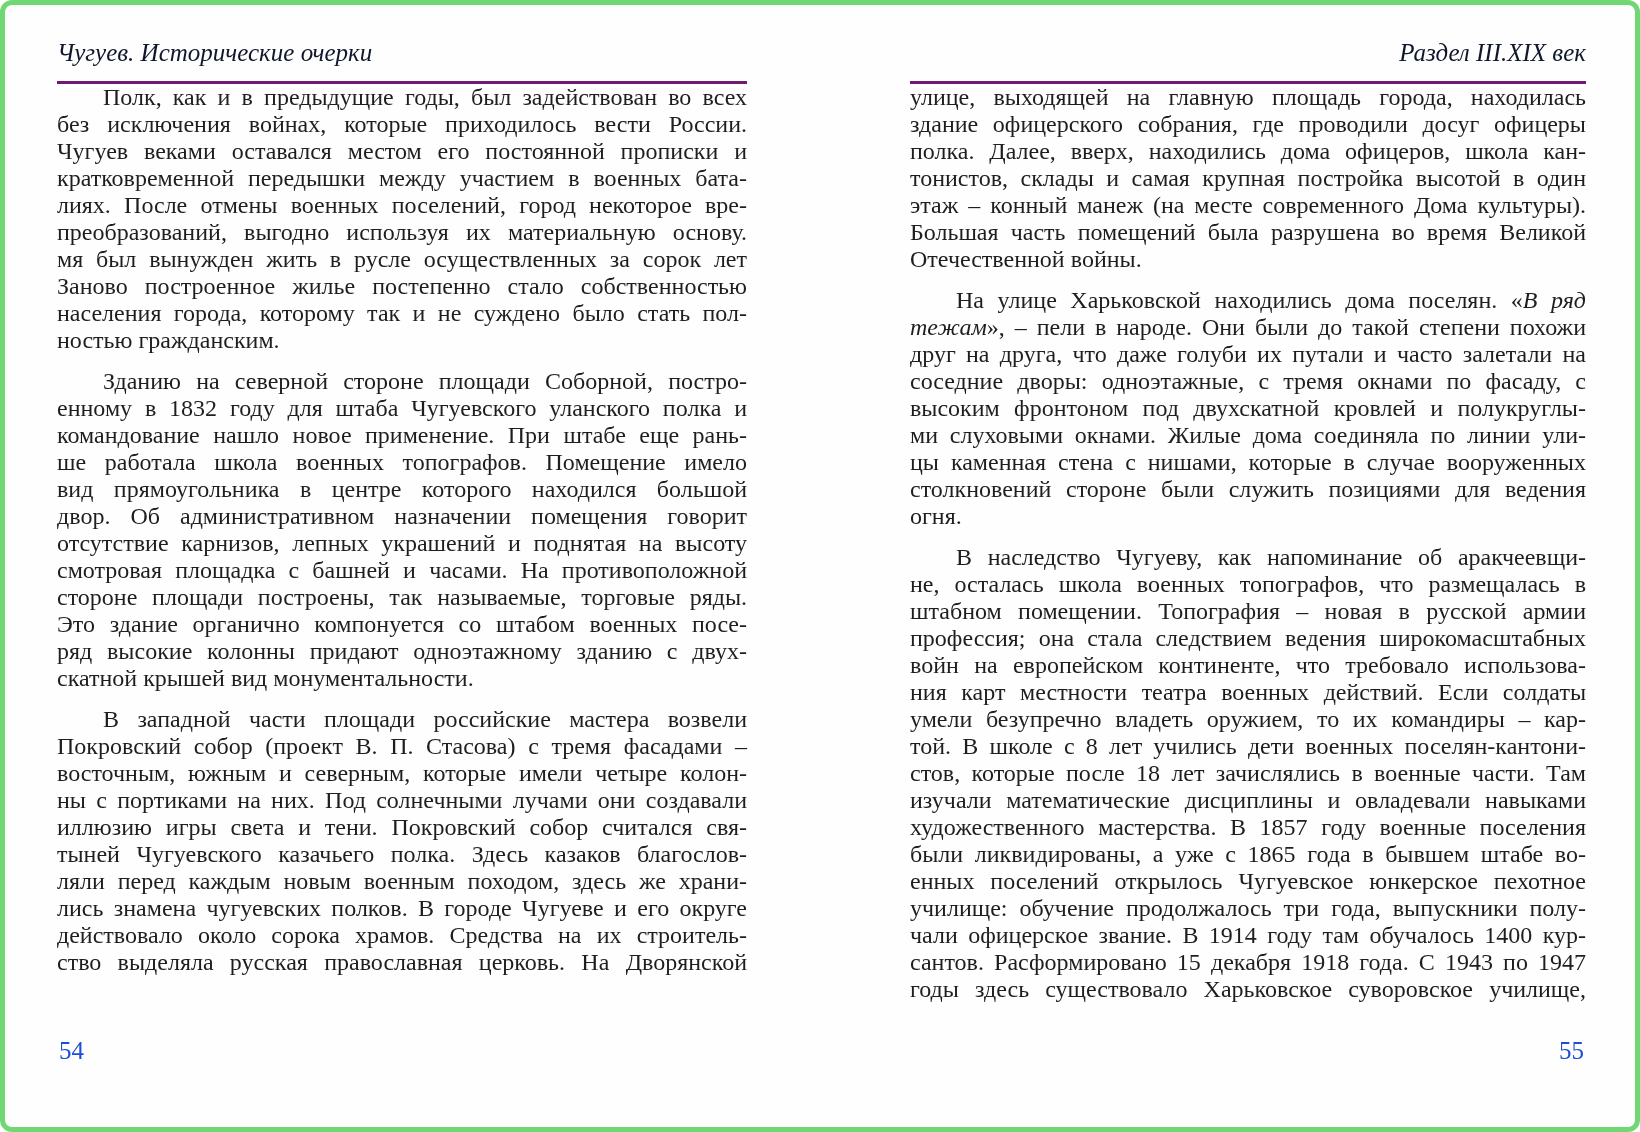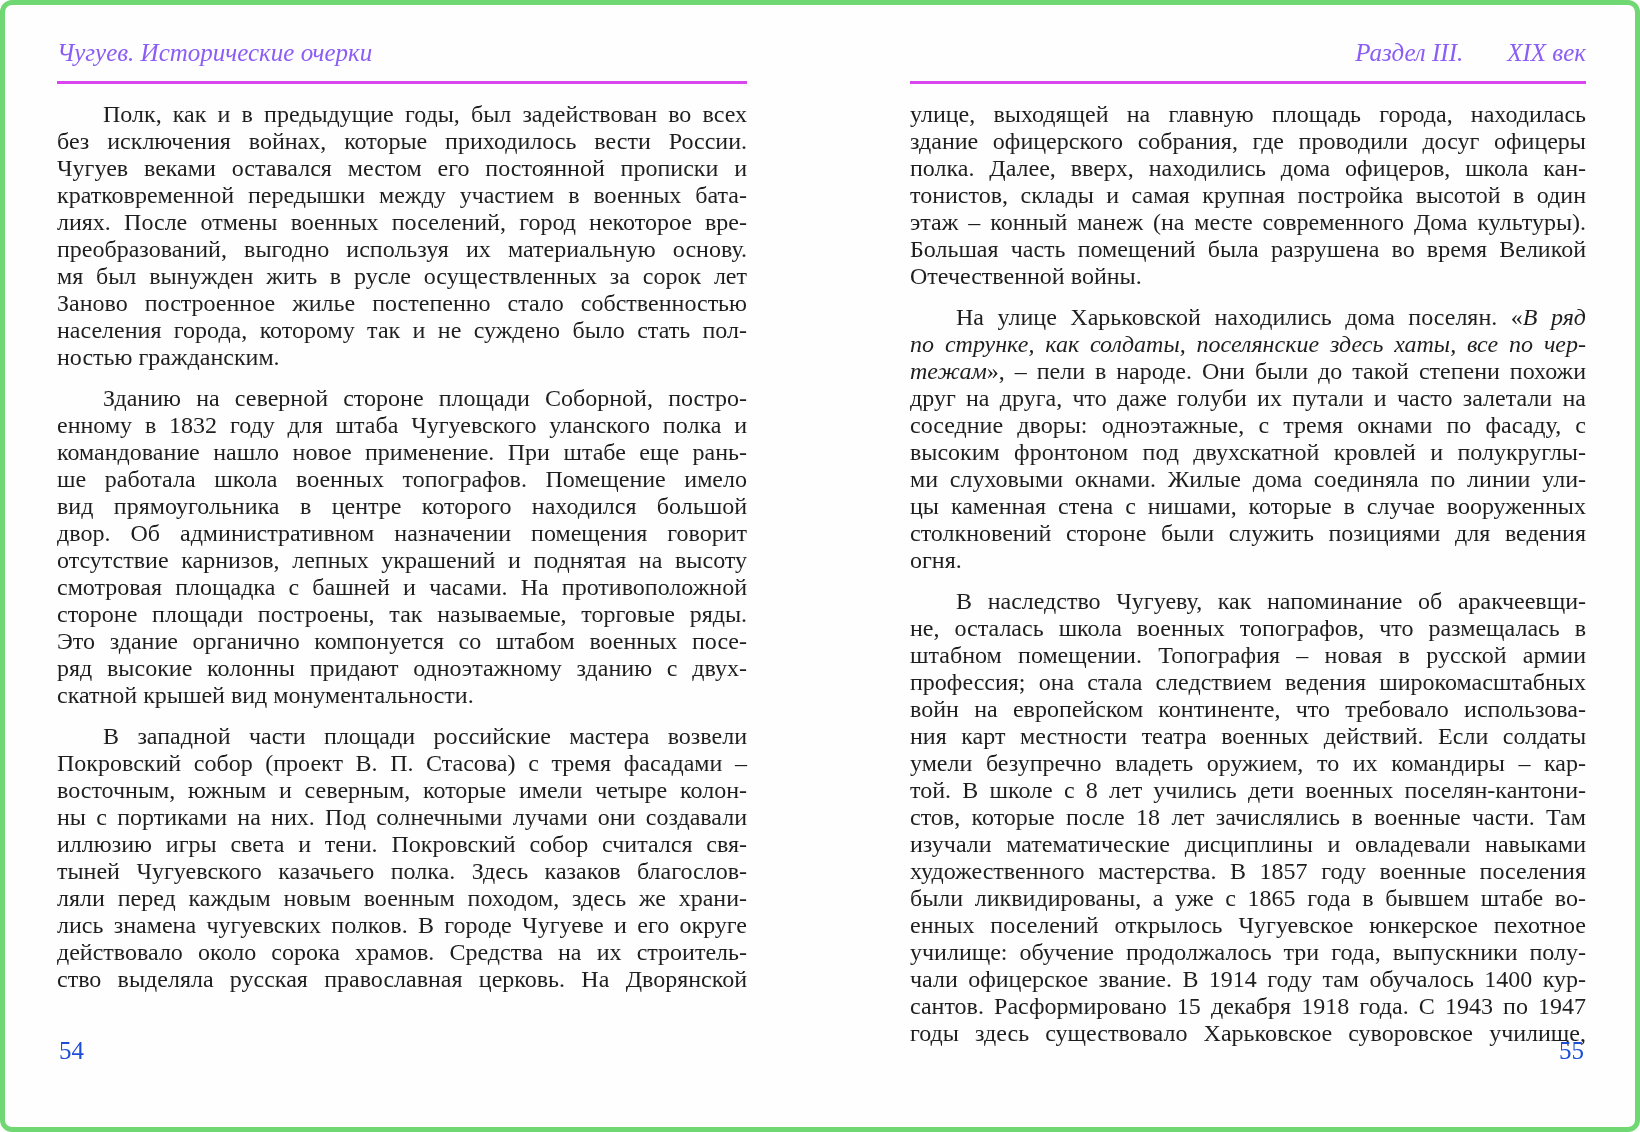--- a/index.html
+++ b/index.html
@@ -24,35 +24,33 @@
   .page {
     position: absolute;
     top: 34px;
     height: 1070px;
   }
   #page-left  { left: 52px;  width: 690px; }
   #page-right { left: 905px; width: 676px; }
 
   .running-head {
     height: 42px;
-    border-bottom: 3px solid #d946ef;
+    border-bottom: 3px solid #701a75;
     font-style: italic;
     font-size: 25px;
     line-height: 28px;
-    color: #8b5cf6;
+    color: #0f172a;
     box-sizing: content-box;
   }
   .running-head.right-head {
     display: flex;
     justify-content: flex-end;
-    gap: 44px;
     text-align: right;
   }
   .page-body {
-    padding-top: 17px;
     font-size: 24px;
   }
   .para + .para { margin-top: 14px; }
   .line {
     height: 27px;
     line-height: 27px;
     text-align: justify;
     text-align-last: justify;
   }
   .line.end { text-align-last: left; }
@@ -128,21 +126,20 @@
           <div class="line"><span>улице, выходящей на главную площадь города, находилась</span></div>
           <div class="line"><span>здание офицерского собрания, где проводили досуг офицеры</span></div>
           <div class="line"><span>полка. Далее, вверх, находились дома офицеров, школа кан-</span></div>
           <div class="line"><span>тонистов, склады и самая крупная постройка высотой в один</span></div>
           <div class="line"><span>этаж – конный манеж (на месте современного Дома культуры).</span></div>
           <div class="line"><span>Большая часть помещений была разрушена во время Великой</span></div>
           <div class="line end"><span>Отечественной войны.</span></div>
         </div>
         <div class="para">
           <div class="line indent"><span>На улице Харьковской находились дома поселян. «</span><i>В ряд</i></div>
-          <div class="line"><i>по струнке, как солдаты, поселянские здесь хаты, все по чер-</i></div>
           <div class="line"><i>тежам</i><span>», – пели в народе. Они были до такой степени похожи</span></div>
           <div class="line"><span>друг на друга, что даже голуби их путали и часто залетали на</span></div>
           <div class="line"><span>соседние дворы: одноэтажные, с тремя окнами по фасаду, с</span></div>
           <div class="line"><span>высоким фронтоном под двухскатной кровлей и полукруглы-</span></div>
           <div class="line"><span>ми слуховыми окнами. Жилые дома соединяла по линии ули-</span></div>
           <div class="line"><span>цы каменная стена с нишами, которые в случае вооруженных</span></div>
           <div class="line"><span>столкновений стороне были служить позициями для ведения</span></div>
           <div class="line end"><span>огня.</span></div>
         </div>
         <div class="para">

